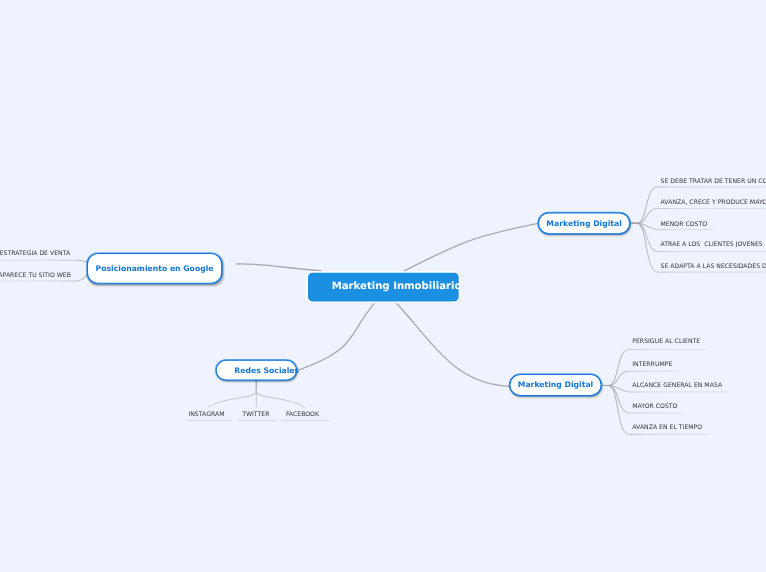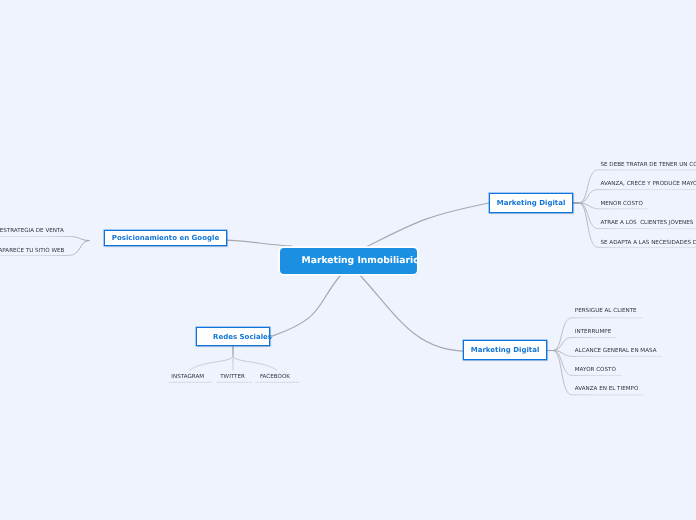--- a/index.html
+++ b/index.html
@@ -3,21 +3,21 @@
 <meta charset="utf-8">
 <style>
   html,body{margin:0;padding:0;}
   body{width:696px;height:520px;background:#eff3fd;font-family:"DejaVu Sans",sans-serif;overflow:hidden;position:relative;-webkit-font-smoothing:antialiased;text-rendering:geometricPrecision;}
   #stage{position:absolute;left:0;top:0;width:696px;height:520px;}
   svg#links{position:absolute;left:0;top:0;width:696px;height:520px;pointer-events:none;}
   .node{position:absolute;box-sizing:border-box;display:flex;align-items:center;justify-content:center;white-space:nowrap;}
   .node span{filter:opacity(1);}
   .root{background:#1b8fe2;border-radius:4px;color:#fff;font-weight:bold;font-size:9.2px;
         box-shadow:0 0 0 1.7px #ffffff, 0.6px 1px 1.6px rgba(88,92,110,.22);}
-  .sub{background:#fff;border:1.4px solid #0d74de;border-radius:0;color:#1275d6;font-weight:bold;font-size:7px;
+  .sub{background:#fff;border:1.4px solid #0d74de;border-radius:10px;color:#1275d6;font-weight:bold;font-size:7px;
        box-shadow:0 0 0 0.6px rgba(13,116,222,.55), 0.8px 1.3px 1.6px rgba(88,80,72,.45);}
   .leaf{position:absolute;font-size:5.6px;color:#33333a;white-space:pre;line-height:1;filter:opacity(1);}
 </style>
 </head>
 <body>
 
 <div id="stage">
 
   <svg id="links" viewBox="0 0 696 520">
     <defs>
@@ -88,21 +88,21 @@
   </div>
 
   <div class="node sub" style="left:489px;top:193px;width:84px;height:20px;">
     <span>Marketing Digital</span>
   </div>
 
   <div class="node sub" style="left:463px;top:340px;width:84px;height:20px;">
     <span>Marketing Digital</span>
   </div>
 
-  <div class="node sub" style="left:104px;top:230px;width:123px;height:16px;">
+  <div class="node sub" style="left:79px;top:230px;width:123px;height:28px;">
     <span>Posicionamiento en Google</span>
   </div>
 
   <div class="node sub" style="left:196px;top:327px;width:74px;height:19px;padding-left:19px;">
     <span>Redes Sociales</span>
   </div>
 
   <div class="leaf" style="left:600.5px;top:163.4px;">SE DEBE TRATAR DE TENER UN CO</div>
   <div class="leaf" style="left:600.5px;top:181.9px;">AVANZA, CRECE Y PRODUCE MAYO</div>
   <div class="leaf" style="left:600.5px;top:201.6px;">MENOR COSTO</div>

